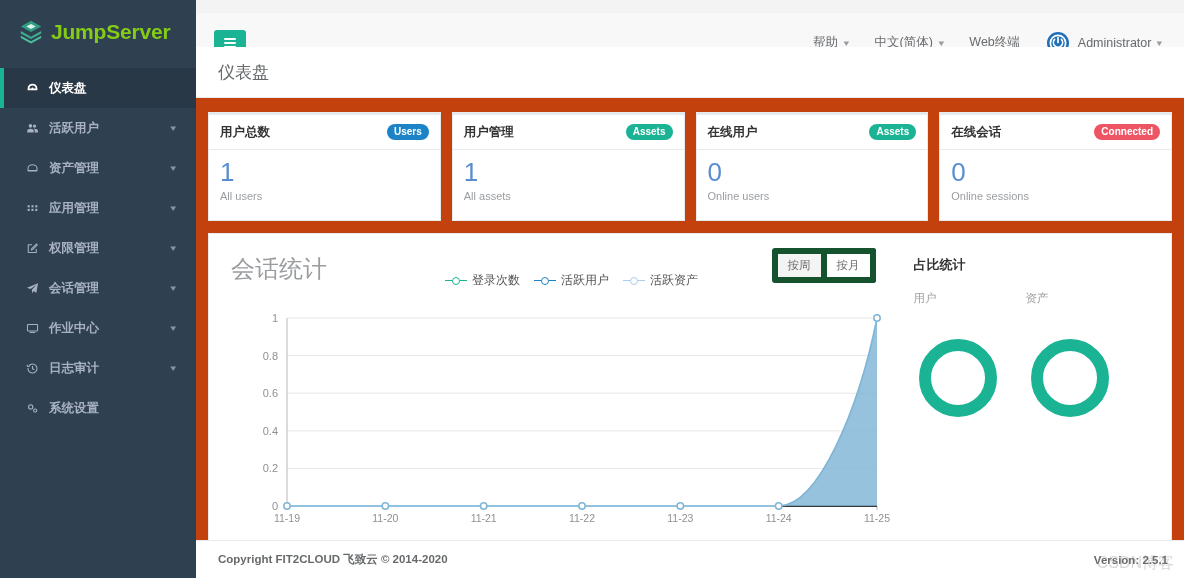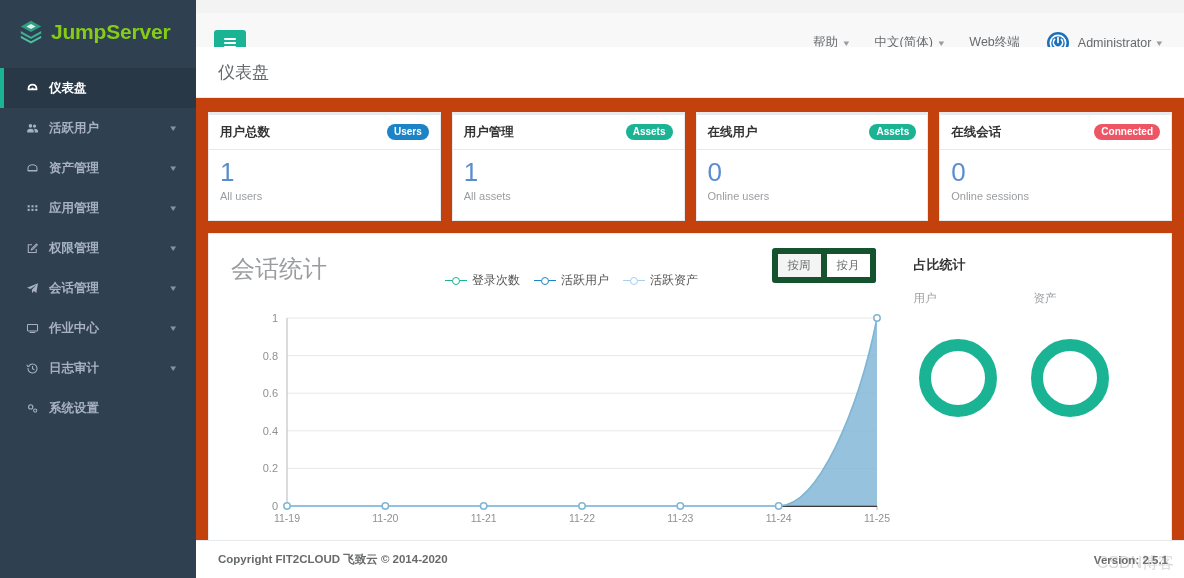--- a/index.html
+++ b/index.html
@@ -185,21 +185,21 @@
   .period-btn:last-child { border-left: none; border-radius: 0 3px 3px 0; }
 
   .plot-wrap { position: absolute; left: 0; top: 76px; width: 700px; height: 254px; }
 
   .side-col {
     width: 286px;
     padding: 22px 0 0 22px;
     border-left: 0;
   }
   .side-title { font-size: 13px; color: #333; font-weight: bold; }
-  .donut-labels { display: flex; margin-top: 17px; gap: 8px; }
+  .donut-labels { display: flex; margin-top: 17px; }
   .donut-label { font-size: 11.5px; color: #9a9da0; }
   .donut-label:first-child { width: 112px; }
   .donuts { display: flex; margin-top: 28px; }
   .donut-cell { width: 112px; }
 
   
   .footer {
     position: absolute; left: 196px; bottom: 0;
     width: 988px; height: 38px;
     background: #ffffff;

